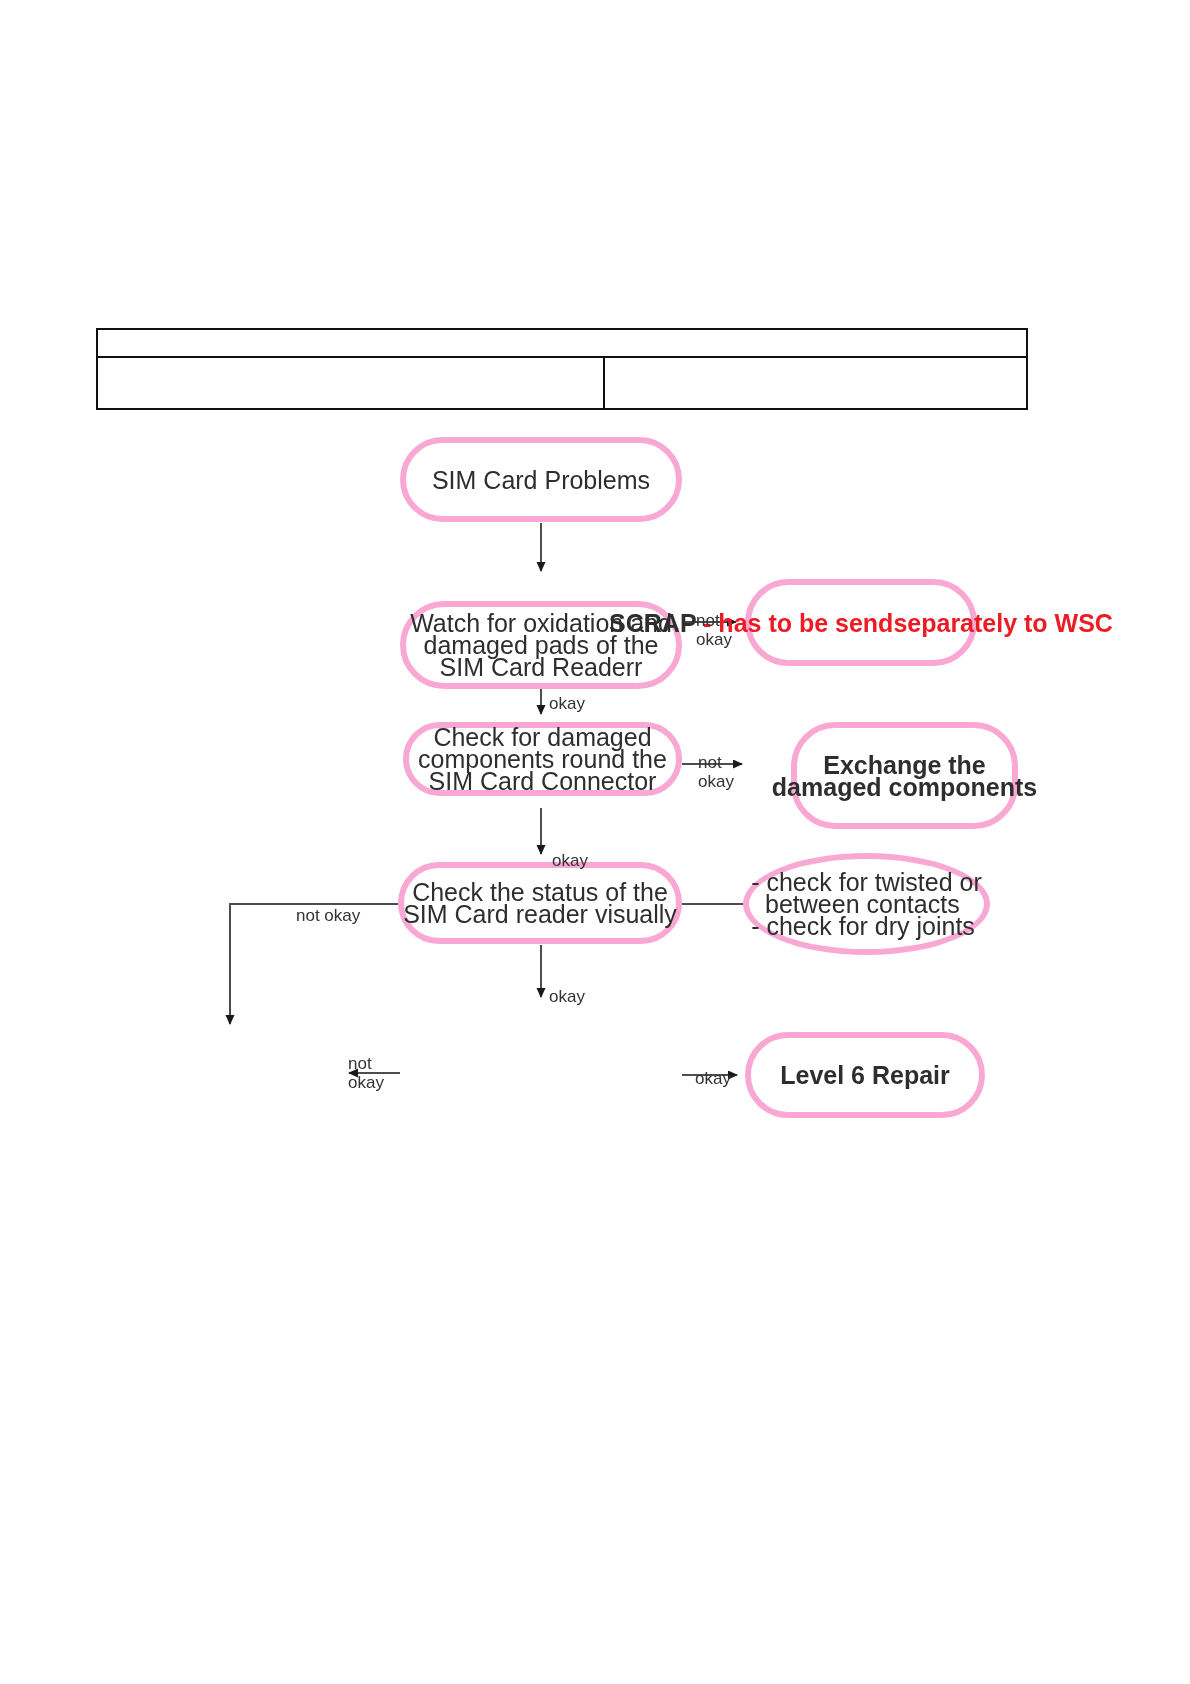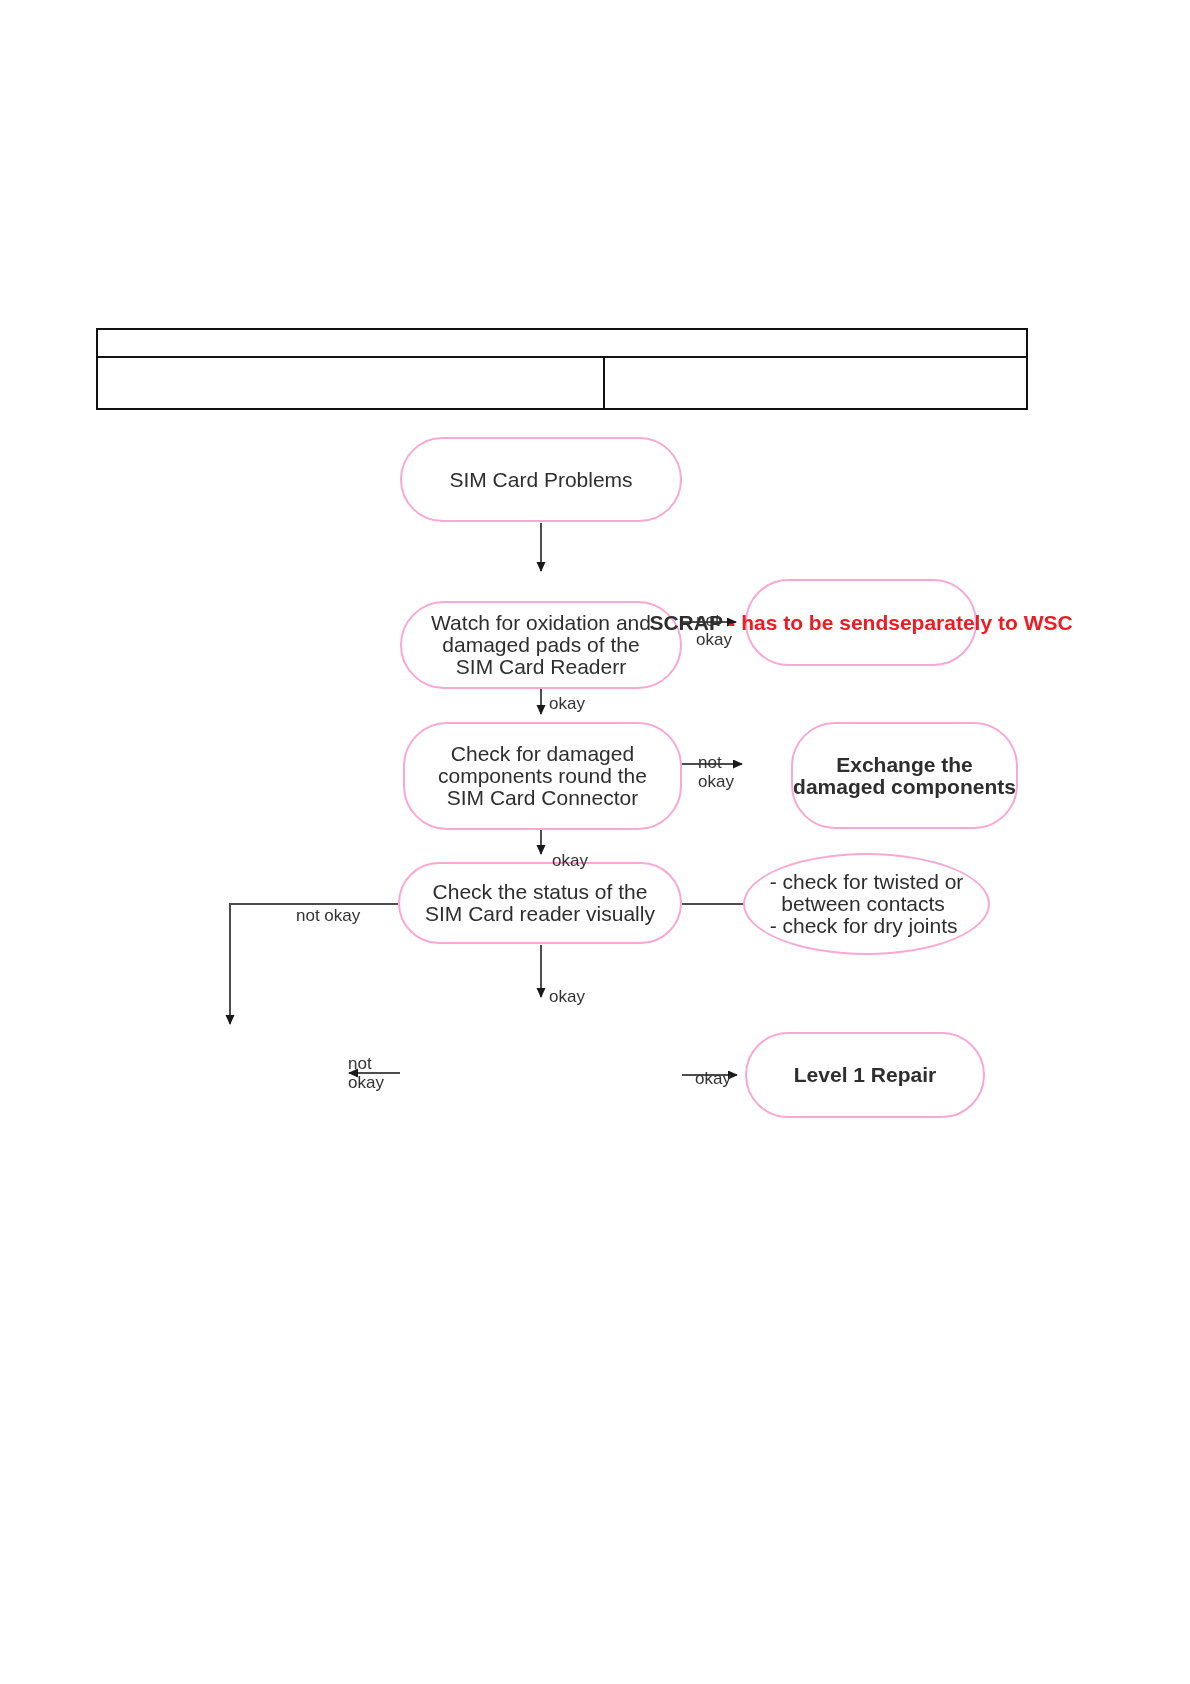--- a/index.html
+++ b/index.html
@@ -33,37 +33,37 @@
   }
   .doc-table .t-cell-right {
     position: absolute;
     left: 507px; top: 28px;
     width: 421px; height: 50px;
   }
   
   .edges-svg { position: absolute; left: 0; top: 0; width: 1190px; height: 1684px; }
   .node {
     position: absolute;
-    border: 2px solid #f9a8d4;
+    border: 6px solid #f9a8d4;
     background: #ffffff;
     display: flex;
     align-items: center;
     justify-content: center;
     color: #2e2e2e;
-    font-size: 21px;
+    font-size: 25px;
     line-height: 22px;
     text-align: center;
     white-space: pre;
   }
   .stadium { border-radius: 44px; }
   .node.bold { font-weight: bold; }
   .node-start          { left: 400px; top: 437px; width: 282px; height: 85px; }
   .node-watch          { left: 400px; top: 578px; width: 282px; height: 88px; margin-top: 23px; }
   .node-scrap          { left: 745px; top: 579px; width: 232px; height: 87px; font-weight: bold; }
-  .node-check-comp     { left: 403px; top: 722px; width: 279px; height: 108px; }
+  .node-check-comp     { left: 403px; top: 722px; width: 279px; height: 74px; }
   .node-exch-comp      { left: 791px; top: 722px; width: 227px; height: 107px; }
   .node-check-status   { left: 398px; top: 862px; width: 284px; height: 82px; }
   .node-note           { left: 743px; top: 853px; width: 247px; height: 102px; border-radius: 50%; text-align: left; }
   .node-multimeter     { left: 400px; top: 1005px; width: 282px; height: 140px; line-height: 22.5px; }
   .node-exch-reader    { left: 113px; top: 1032px; width: 227px; height: 86px; }
   .node-level2         { left: 745px; top: 1032px; width: 240px; height: 86px; }
   .red-text { color: #ed1c24; }
   .edge-label {
     position: absolute;
     color: #333333;
@@ -130,21 +130,21 @@
 
   <div class="node stadium node-check-status">Check the status of the
 SIM Card reader visually</div>
 
   <div class="node node-note">- check for twisted or
   between contacts
 - check for dry joints</div>
 
 
 
-  <div class="node stadium bold node-level2">Level 1 Repair</div>
+  <div class="node stadium bold node-level2">Level 6 Repair</div>
 
   <div class="edge-label lbl-watch-scrap">not
 okay</div>
   <div class="edge-label lbl-watch-check">okay</div>
   <div class="edge-label lbl-check-exch">not
 okay</div>
   <div class="edge-label lbl-check-status">okay</div>
   <div class="edge-label lbl-status-exch">not okay</div>
   <div class="edge-label lbl-status-multi">okay</div>
   <div class="edge-label lbl-multi-exch">not

